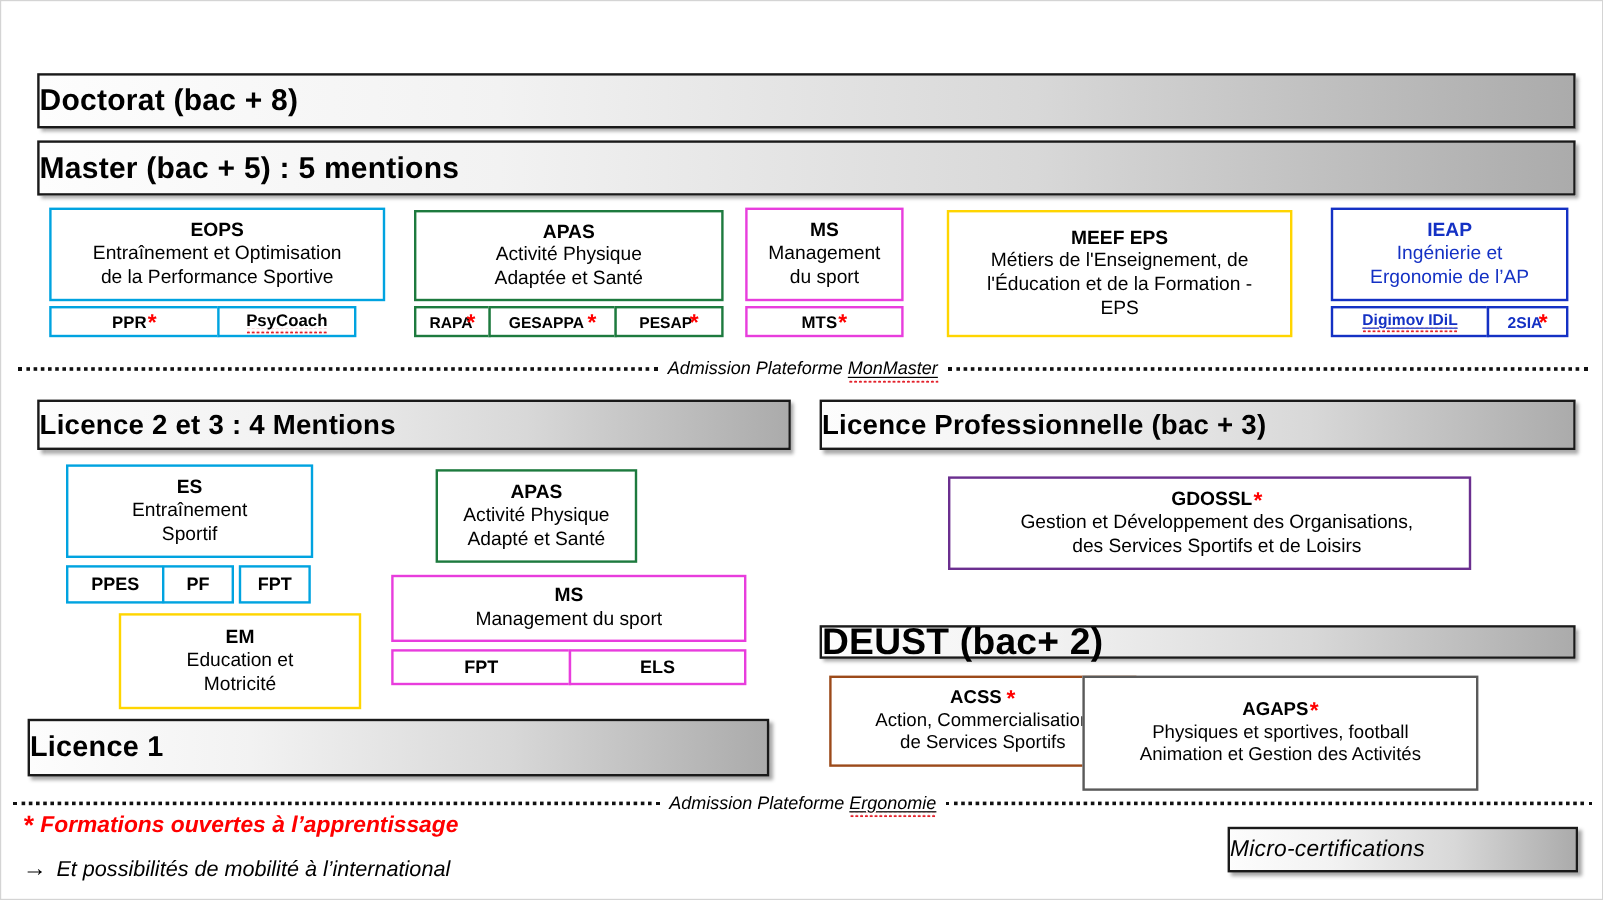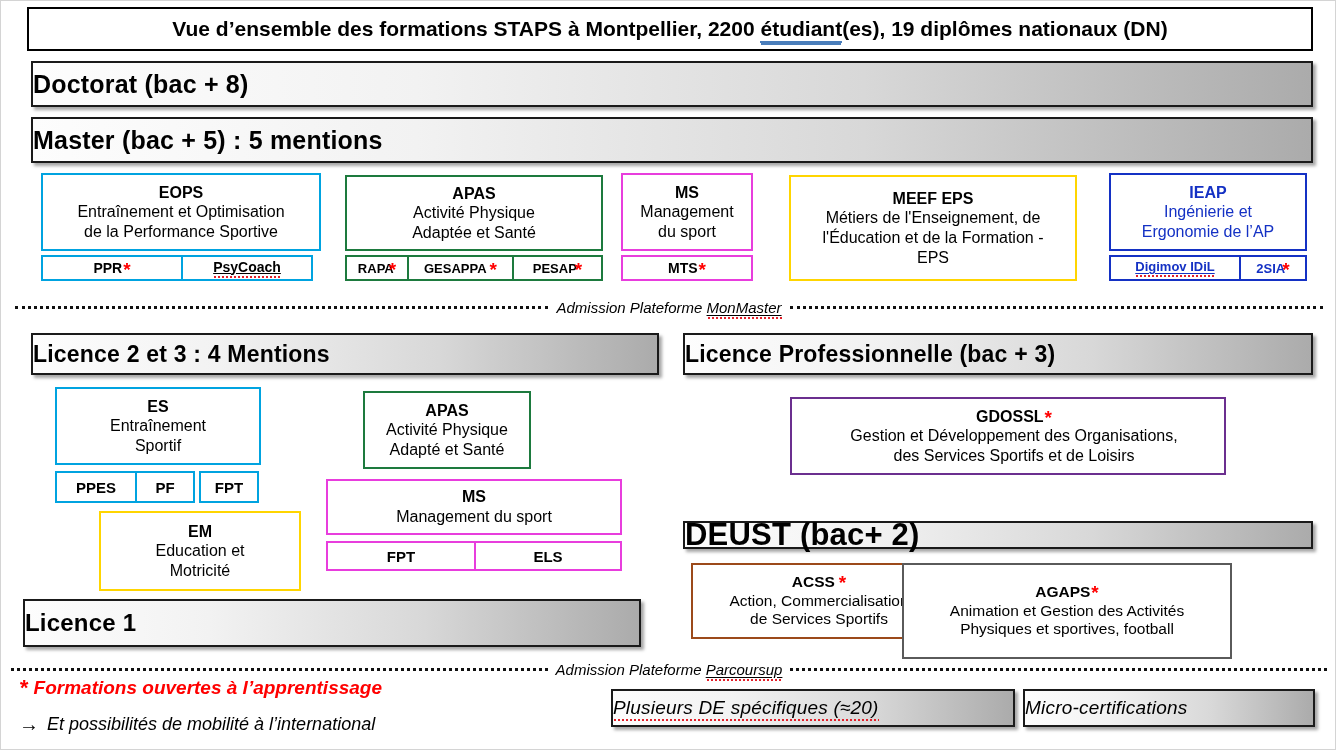--- a/index.html
+++ b/index.html
@@ -108,45 +108,40 @@
     font-weight: bold;
     font-style: italic;
   }
   .legend-it { font-style: italic; color: #000; }
 </style>
 </head>
 <body>
 
 <div id="page">
 
-  <div class="abs titlebox" style="left:26px; top:6px; width:1286px; height:44px; font-size:21px;">
-    <span style="white-space:nowrap;">
-      <span>Vue d’ensemble des formations STAPS à Montpellier, 2200 </span><span class="squig-blue">étudiant</span><span>(es), 19 diplômes nationaux (DN)</span>
-    </span>
-  </div>
 
   <div class="abs banner" style="left:30px; top:60px; width:1282px; height:46px; font-size:25px;">
     <span>Doctorat (bac + 8)</span>
   </div>
 
   <div class="abs banner" style="left:30px; top:116px; width:1282px; height:46px; font-size:25px;">
     <span>Master (bac + 5) : 5 mentions</span>
   </div>
 
   <div class="abs mbox c-cyan" style="left:40px; top:172px; width:280px; height:78px; font-size:16px;">
     <span class="code">EOPS</span>
     <span class="full">Entraînement et Optimisation</span>
     <span class="full">de la Performance Sportive</span>
   </div>
   <div class="abs subrow" style="left:40px; top:254px; width:280px; height:26px;">
     <div class="sub c-cyan" style="width:142px; font-size:14px;">
       <span>PPR</span>
         <span class="star">*</span>
     </div>
-    <div class="sub c-cyan" style="width:132px; margin-left:-2px; font-size:14px;text-decoration:underline;">
+    <div class="sub c-cyan" style="width:116px; margin-left:-2px; font-size:14px;">
       <span class="squig">PsyCoach</span>
     </div>
   </div>
 
   <div class="abs mbox c-green" style="left:344px; top:174px; width:258px; height:76px; font-size:16px;">
     <span class="code">APAS</span>
     <span class="full">Activité Physique</span>
     <span class="full">Adaptée et Santé</span>
   </div>
   <div class="abs subrow" style="left:344px; top:254px; width:258px; height:26px;">
@@ -265,45 +260,40 @@
   </div>
 
   <div class="abs mbox c-brown" style="left:690px; top:562px; width:256px; height:76px; font-size:15.5px;">
     <span class="code"><span>ACSS</span><span class="star" style="margin-left:4px;">*</span></span>
     <span class="full">Action, Commercialisation</span>
     <span class="full">de Services Sportifs</span>
   </div>
 
   <div class="abs mbox c-gray" style="left:901px; top:562px; width:330px; height:96px; font-size:15.5px;">
     <span class="code"><span>AGAPS</span><span class="star">*</span></span>
+    <span class="full">Physiques et sportives, football</span>
     <span class="full">Animation et Gestion des Activités</span>
-    <span class="full">Physiques et sportives, football</span>
   </div>
 
   <div class="abs banner" style="left:22px; top:598px; width:618px; height:48px; font-size:24px;">
     <span>Licence 1</span>
   </div>
 
   <div class="abs divider" style="left:10px; top:658px; width:1316px; height:20px; font-size:15px;">
     <span class="dots"></span>
-    <span class="dlabel"><span>Admission Plateforme </span><span class="squig ul-blue">Parcoursup</span></span>
+    <span class="dlabel"><span>Admission Plateforme </span><span class="squig ul-blue">Ergonomie</span></span>
     <span class="dots"></span>
   </div>
 
   <div class="abs legend-red" style="left:18px; top:674px; width:520px; font-size:19px; display:flex; align-items:center; gap:6px;">
     <span style="font-size:22px;">*</span>
     <span>Formations ouvertes à l’apprentissage</span>
   </div>
   <div class="abs legend-it" style="left:18px; top:712px; width:520px; font-size:18px; display:flex; align-items:center; gap:8px;">
     <span style="font-size:20px;">→</span>
     <span>Et possibilités de mobilité à l’international</span>
   </div>
 
-  <div class="abs banner" style="left:610px; top:688px; width:404px; height:38px; font-size:19px; font-weight:normal; font-style:italic;">
-    <span>
-      <span class="squig">Plusieurs DE spécifiques (≈20)</span>
-    </span>
-  </div>
   <div class="abs banner" style="left:1022px; top:688px; width:292px; height:38px; font-size:19px; font-weight:normal; font-style:italic;">
     <span>Micro-certifications</span>
   </div>
 
 </div>
 
 </body></html>

